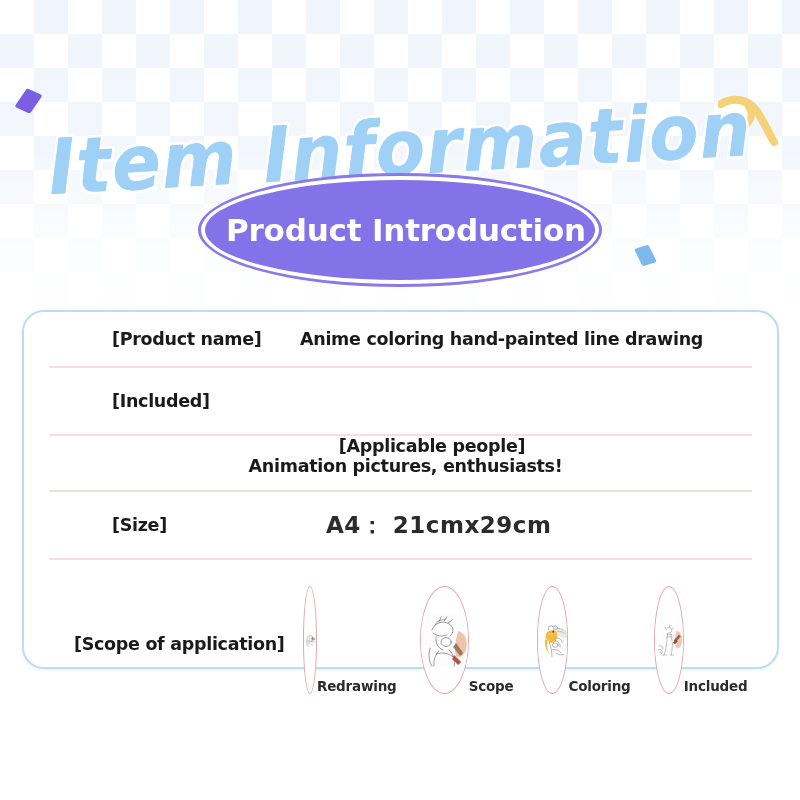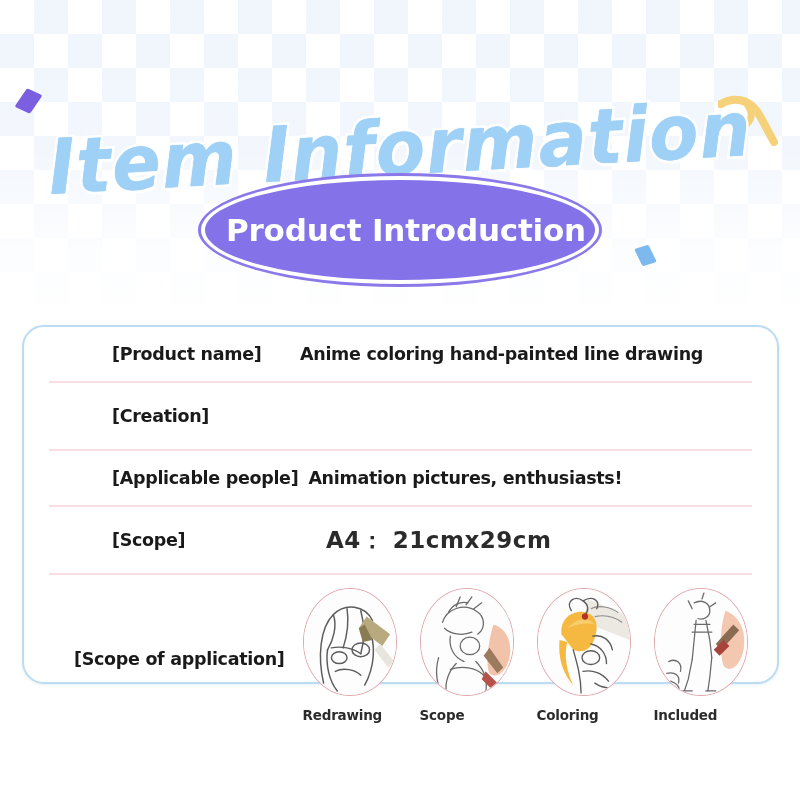--- a/index.html
+++ b/index.html
@@ -112,21 +112,21 @@
     font-weight: 700;
     color: #ffffff;
     letter-spacing: -0.2px;
     white-space: nowrap;
     margin-left: 12px;
   }
 
   
   .card {
     position: absolute;
-    left: 22px; top: 325px;
+    left: 22px; top: 310px;
     width: 757px; height: 359px;
     background: #ffffff;
     border: 2.5px solid #bcdcf2;
     border-radius: 22px;
     box-shadow: 0 1px 3px rgba(180,210,235,0.35);
   }
 
   .rows {
     position: absolute;
     left: 0; top: 0;
@@ -169,21 +169,21 @@
   .row-2 { height: 68px; }
   .row-2 .row-label { margin-left: 63px; width: 178px; }
   .row-2 .row-value {
     flex: 1;
     text-align: center;
     line-height: 1.42;
     padding-right: 38px;
   }
 
   
-  .row-3 { height: 56px; }
+  .row-3 { height: 56px; flex-direction: column; }
   .row-3 .row-label { margin-left: 63px; }
   .row-3 .row-value { margin-left: 10px; }
 
   
   .row-4 { height: 68px; }
   .row-4 .row-label { margin-left: 63px; width: 178px; }
   .row-4 .row-value {
     margin-left: 36px;
     font-family: "DejaVu Sans", sans-serif;
     font-weight: 700;
@@ -213,22 +213,22 @@
   }
   .thumbs {
     display: flex;
     align-items: flex-start;
     gap: 23px;
     margin-left: 18px;
   }
   .thumb {
     width: 94px;
     display: flex;
-    flex-direction: column;
-    align-items: flex-start;
+    flex-direction: row;
+    align-items: flex-end;
   }
   .thumb-oval {
     position: relative;
     width: 94px; height: 108px;
     border-radius: 50%;
     border: 1.6px solid #dfa9ad;
     overflow: hidden;
     background: #ffffff;
   }
   .thumb-oval svg { display: block; width: 100%; height: 100%; }
@@ -266,30 +266,30 @@
 
   <div class="card">
     <div class="rows">
 
       <div class="row row-1">
         <span class="row-label">[Product name]</span>
         <span class="row-value">Anime coloring hand-painted line drawing</span>
       </div>
 
       <div class="row row-2">
-        <span class="row-label">[Creation]</span>
+        <span class="row-label">[Included]</span>
       </div>
 
       <div class="row row-3">
         <span class="row-label">[Applicable people]</span>
         <span class="row-value">Animation pictures, enthusiasts!</span>
       </div>
 
       <div class="row row-4">
-        <span class="row-label">[Scope]</span>
+        <span class="row-label">[Size]</span>
         <span class="row-value">A4： 21cmx29cm</span>
       </div>
 
       <div class="scope">
         <span class="scope-label">[Scope of application]</span>
 
         <div class="thumbs">
 
           <div class="thumb">
             <div class="thumb-oval">

